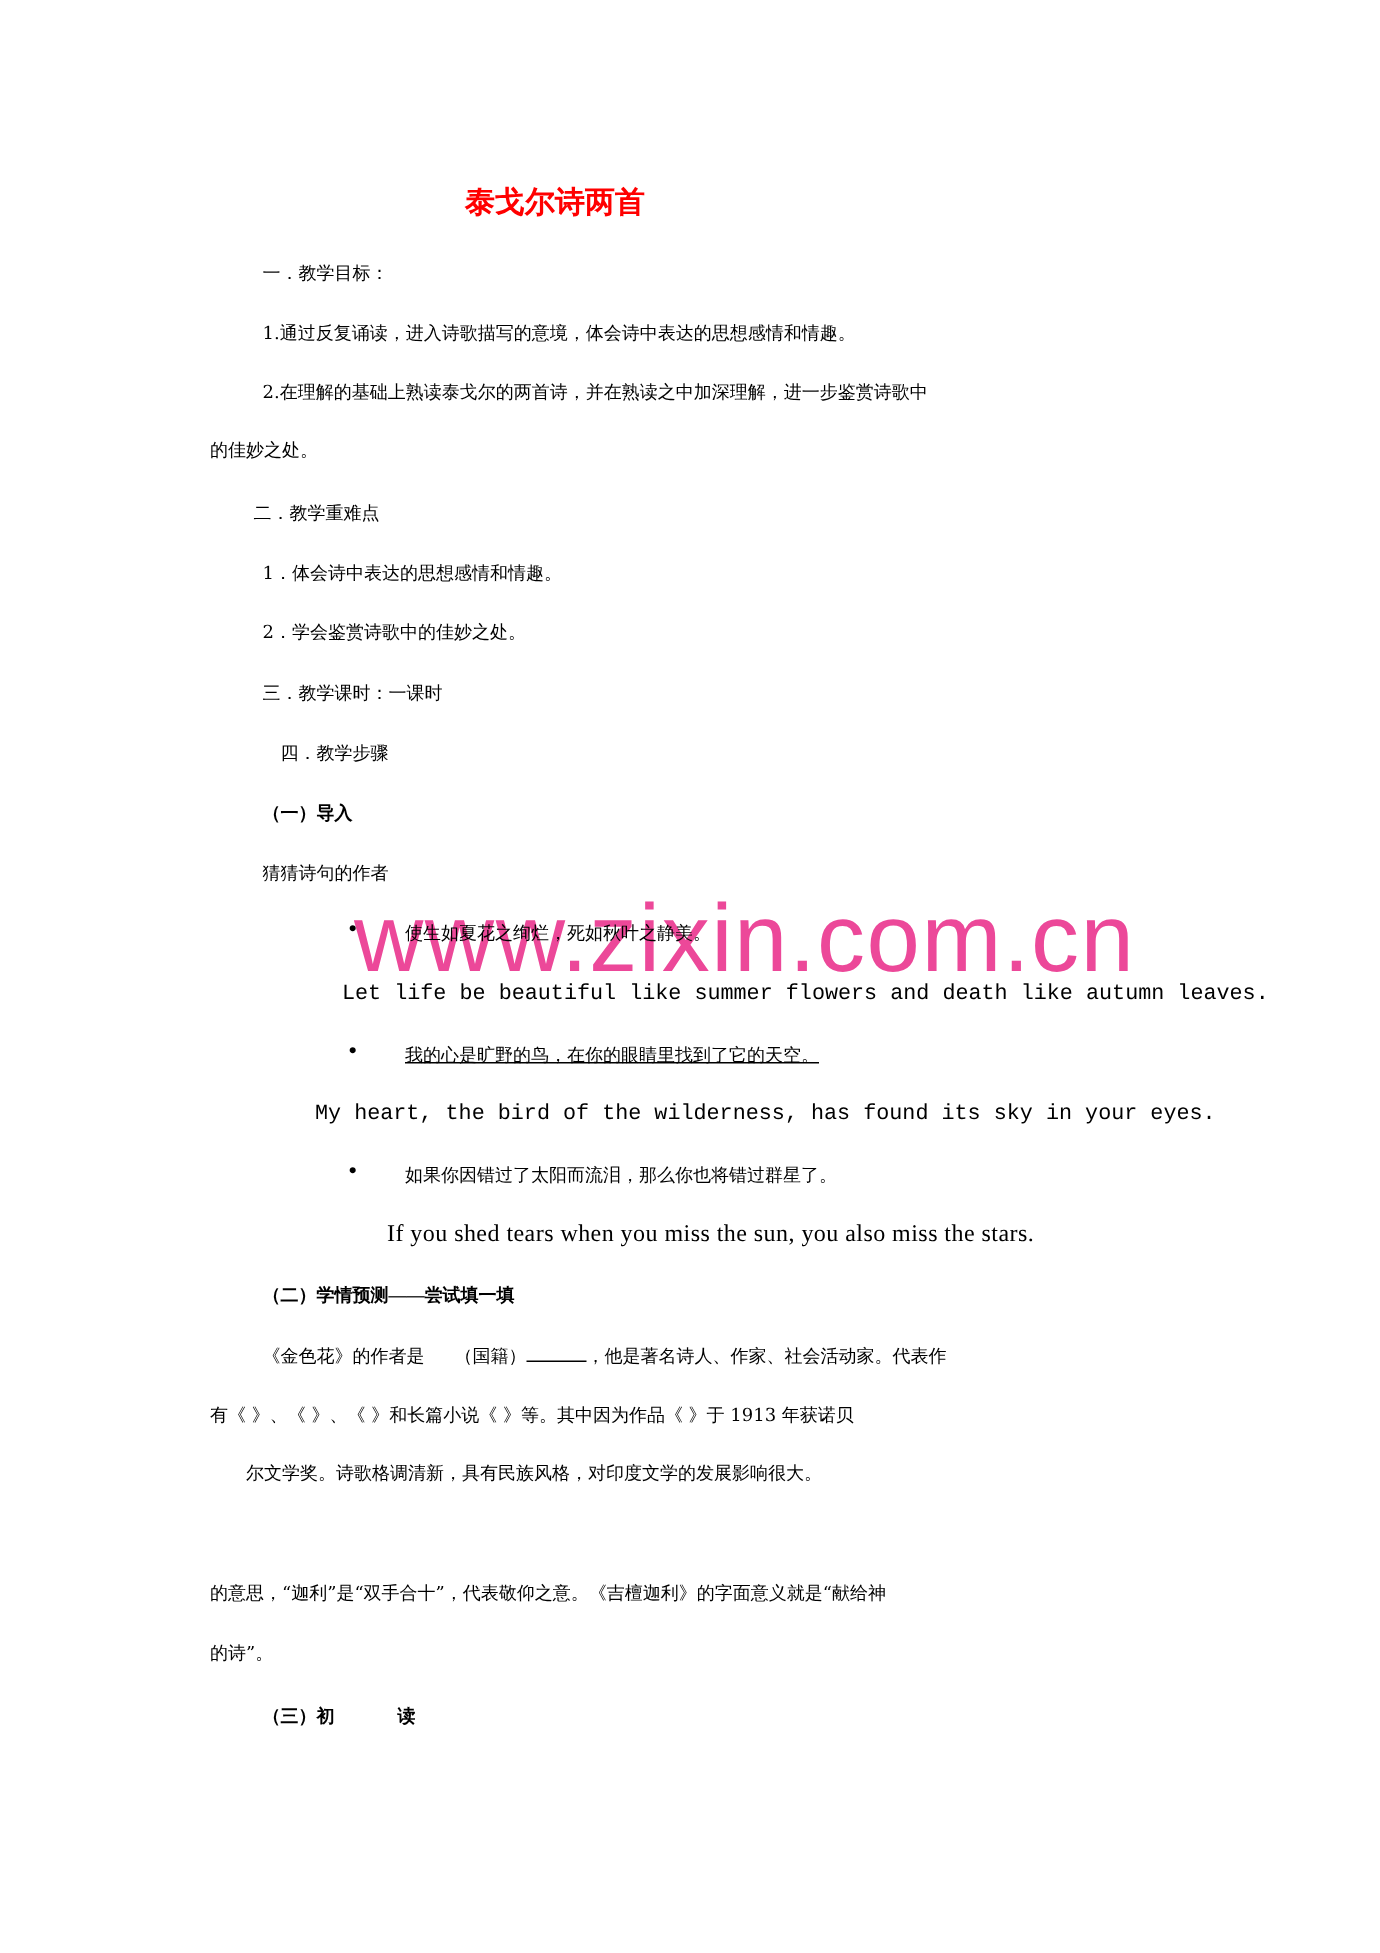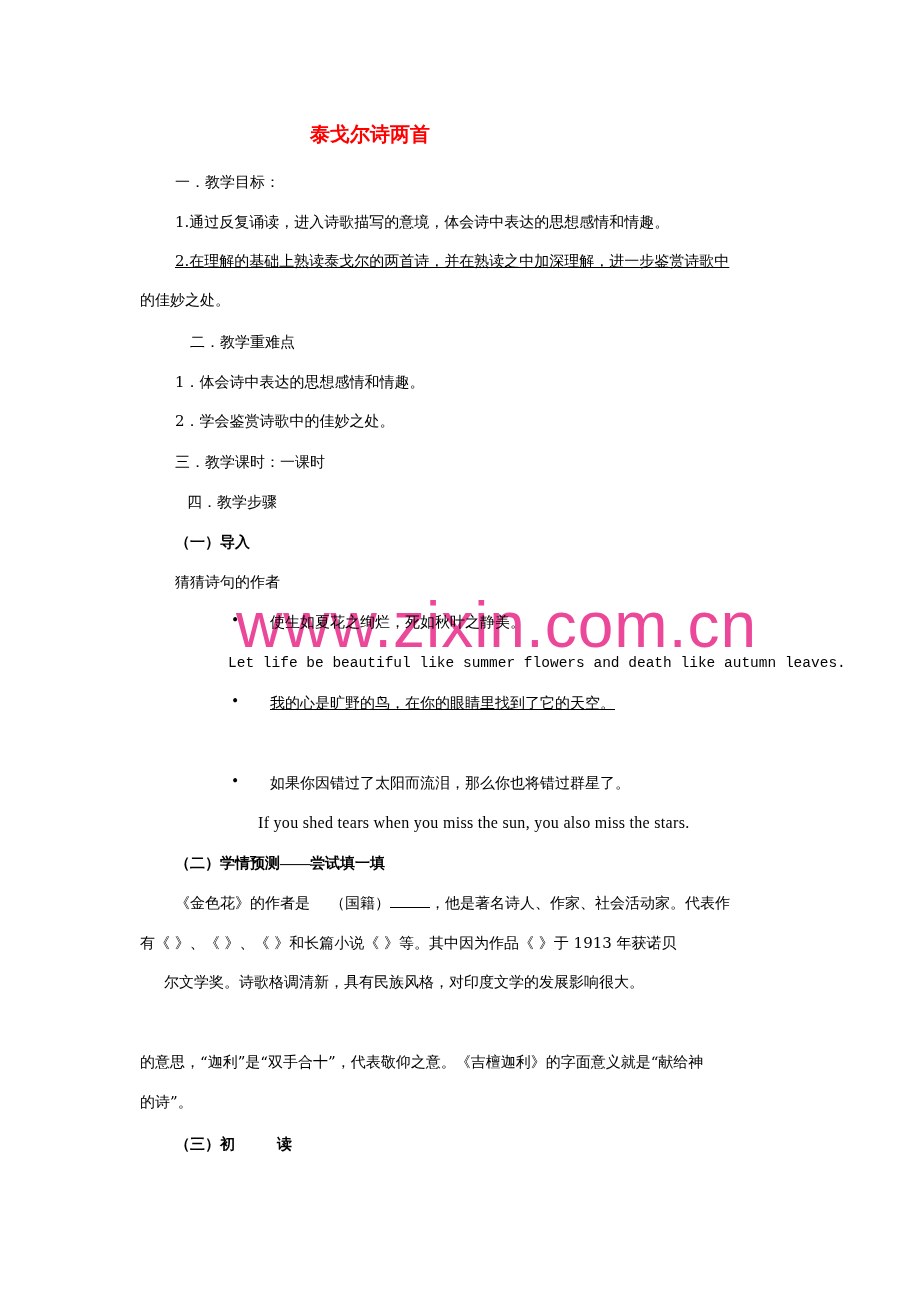--- a/index.html
+++ b/index.html
@@ -3,58 +3,59 @@
   <meta charset="utf-8">
   <style>
     html, body { margin: 0; padding: 0; background: #ffffff; }
     body { width: 920px; height: 1302px; position: relative; overflow: hidden;
            font-family: "DejaVu Serif", "Liberation Serif", serif; color: #000; }
     .page { position: absolute; left: 0; top: 0; width: 920px; height: 1302px; }
     .watermark { position: absolute; left: 236px; top: 588px; font-family: "Liberation Sans", "DejaVu Sans", sans-serif;
                  font-size: 64px; color: #ec4899; letter-spacing: 1px; z-index: 0; white-space: nowrap; }
     .title { position: absolute; top: 121px; left: 0; width: 740px; text-align: center;
              color: #ff0000; font-weight: bold; font-size: 20px; z-index: 1; }
-    .line { position: absolute; font-size: 15px; white-space: nowrap; z-index: 1; line-height: 20px; }
+    .line { position: absolute; font-size: 12px; white-space: nowrap; z-index: 1; line-height: 20px; }
     .bold { font-weight: bold; font-family: Liberation Serif, serif; }
     .mono { font-family: "Liberation Mono", "DejaVu Sans Mono", monospace; font-size: 14.5px; }
     .eng3 { font-family: "Liberation Serif", "DejaVu Serif", serif; font-size: 16px; letter-spacing: 0.3px; }
     .bullet { position: absolute; font-size: 14px; z-index: 1; }
     .blank { display: inline-block; width: 40px; border-bottom: 1px solid #000; height: 14px; vertical-align: baseline; }
     .gap { display: inline-block; }
   </style>
 </head>
 <body>
 
 <div class="page">
 
   <div class="watermark">www.zixin.com.cn</div>
 
   <div class="title">泰戈尔诗两首</div>
 
   <div class="line" style="left:175px; top:172px;">一．教学目标：</div>
   <div class="line" style="left:175px; top:212px;">1.通过反复诵读，进入诗歌描写的意境，体会诗中表达的思想感情和情趣。</div>
-  <div class="line" style="left:175px; top:251px;text-decoration:underline;">2.在理解的基础上熟读泰戈尔的两首诗，并在熟读之中加深理解，进一步鉴赏诗歌中</div>
+  <div class="line" style="left:175px; top:251px;">2.在理解的基础上熟读泰戈尔的两首诗，并在熟读之中加深理解，进一步鉴赏诗歌中</div>
   <div class="line" style="left:140px; top:290px;">的佳妙之处。</div>
 
-  <div class="line" style="left:190px; top:332px;text-align:right;">二．教学重难点</div>
+  <div class="line" style="left:169px; top:332px;text-align:right;">二．教学重难点</div>
   <div class="line" style="left:175px; top:372px;">1．体会诗中表达的思想感情和情趣。</div>
   <div class="line" style="left:175px; top:411px;">2．学会鉴赏诗歌中的佳妙之处。</div>
 
   <div class="line" style="left:175px; top:452px;">三．教学课时：一课时</div>
 
   <div class="line" style="left:187px; top:492px;">四．教学步骤</div>
   <div class="line bold" style="left:175px; top:532px;">（一）导入</div>
   <div class="line" style="left:175px; top:572px;">猜猜诗句的作者</div>
 
   <div class="bullet" style="left:231px; top:612px;">•</div>
   <div class="line" style="left:270px; top:612px;">使生如夏花之绚烂，死如秋叶之静美。</div>
   <div class="line mono" style="left:228px; top:653px;text-align:right;">Let life be beautiful like summer flowers and death like autumn leaves.</div>
 
   <div class="bullet" style="left:231px; top:693px;">•</div>
   <div class="line" style="left:270px; top:693px;text-decoration:underline;">我的心是旷野的鸟，在你的眼睛里找到了它的天空。</div>
+  <div class="line mono" style="left:210px; top:733px;">My heart, the bird of the wilderness, has found its sky in your eyes.</div>
 
   <div class="bullet" style="left:231px; top:773px;">•</div>
   <div class="line" style="left:270px; top:773px;">如果你因错过了太阳而流泪，那么你也将错过群星了。</div>
   <div class="line eng3" style="left:258px; top:813px;">If you shed tears when you miss the sun, you also miss the stars.</div>
 
   <div class="line bold" style="left:175px; top:853px;">（二）学情预测——尝试填一填</div>
 
   <div class="line" style="left:175px; top:893px;">
     <span>《金色花》的作者是</span><span class="gap" style="width:20px;"></span><span>（国籍）</span><span class="blank"></span><span>，他是著名诗人、作家、社会活动家。代表作</span>
   </div>

